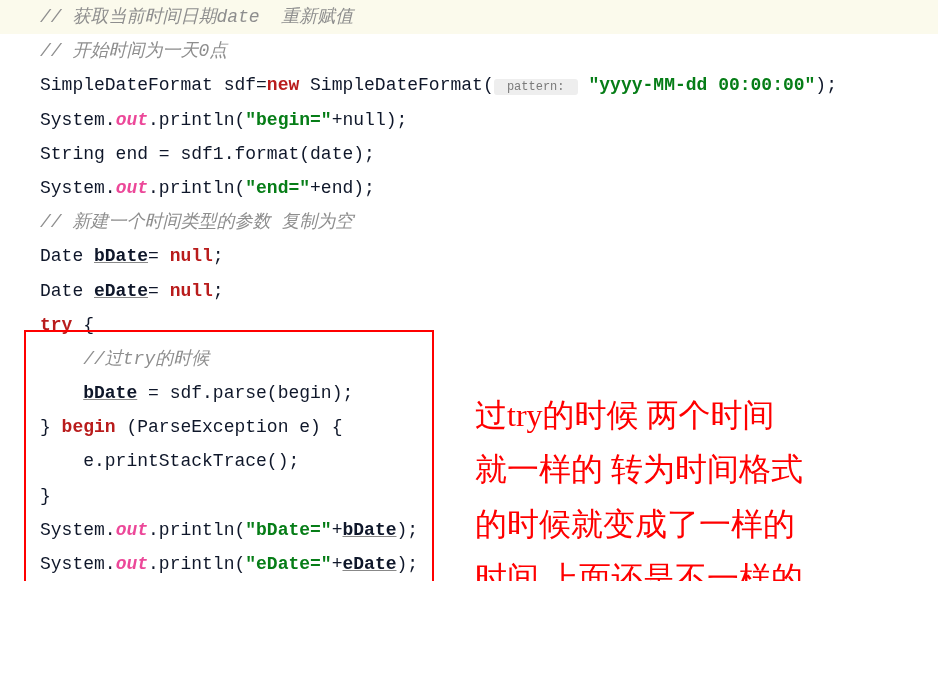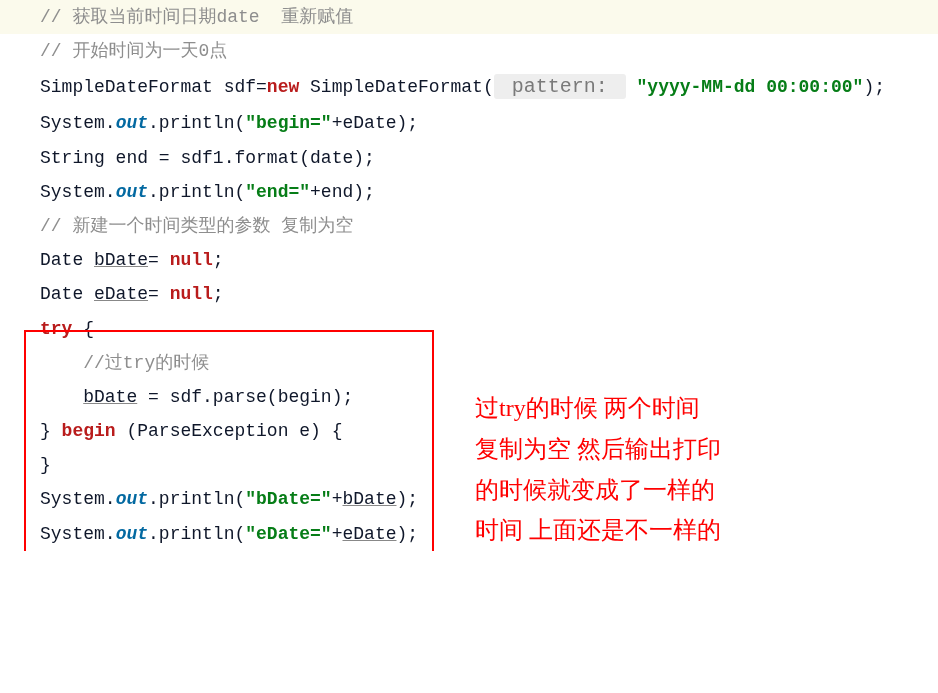--- a/index.html
+++ b/index.html
@@ -18,86 +18,89 @@
     }
     .line {
       white-space: pre;
       padding-left: 40px;
     }
     .line.highlight-top {
       background: #fbfaec;
     }
     .comment {
       color: #8e8e8e;
+      font-style: italic;
     }
     .keyword {
       color: #b91c1c;
       font-weight: bold;
     }
     .field {
-      color: #0369a1;
+      color: #ec4899;
       font-style: italic;
       font-weight: bold;
     }
     .string {
       color: #067d17;
       font-weight: bold;
     }
     .param-hint {
       background: #eeeeee;
       color: #7a7a7a;
       padding: 1px 6px;
       border-radius: 3px;
       font-style: normal;
-      font-size: 20px;
+      font-size: 12px;
     }
     .plain {
       color: #0f172a;
     }
     .underline {
       text-decoration: underline;
       text-decoration-color: #888;
+      font-weight: bold;
     }
     .red-box-1 {
       position: absolute;
       border: 2px solid #ff0000;
       pointer-events: none;
     }
     .red-box-2 {
       position: absolute;
       border: 2px solid #ff0000;
       pointer-events: none;
     }
     .annotation {
       position: absolute;
       color: #ff0000;
       font-family: "SimSun", "宋体", serif;
-      font-size: 24px;
+      font-size: 32px;
       line-height: 1.7;
       white-space: pre;
     }
   </style>
 </head>
 <body>
 
 <div class="code">
   <div class="line highlight-top"><span class="comment">// 获取当前时间日期date  重新赋值</span></div>
   <div class="line"><span class="comment">// 开始时间为一天0点</span></div>
   <div class="line"><span class="plain">SimpleDateFormat sdf=</span><span class="keyword">new</span><span class="plain"> SimpleDateFormat(</span><span class="param-hint"> pattern: </span><span> </span><span class="string">"yyyy-MM-dd 00:00:00"</span><span class="plain">);</span></div>
-  <div class="line"><span class="plain">System.</span><span class="field">out</span><span class="plain">.println(</span><span class="string">"begin="</span><span class="plain">+eDate);</span></div>
+  <div class="line"><span class="plain">System.</span><span class="field">out</span><span class="plain">.println(</span><span class="string">"begin="</span><span class="plain">+null);</span></div>
   <div class="line"><span class="plain">String end = sdf1.format(date);</span></div>
   <div class="line"><span class="plain">System.</span><span class="field">out</span><span class="plain">.println(</span><span class="string">"end="</span><span class="plain">+end);</span></div>
   <div class="line"><span class="comment">// 新建一个时间类型的参数 复制为空</span></div>
   <div class="line"><span class="plain">Date </span><span class="plain underline">bDate</span><span class="plain">= </span><span class="keyword">null</span><span class="plain">;</span></div>
   <div class="line"><span class="plain">Date </span><span class="plain underline">eDate</span><span class="plain">= </span><span class="keyword">null</span><span class="plain">;</span></div>
   <div class="line"><span class="keyword">try</span><span class="plain"> {</span></div>
   <div class="line"><span class="comment">    //过try的时候</span></div>
   <div class="line"><span class="plain">    </span><span class="plain underline">bDate</span><span class="plain"> = sdf.parse(begin);</span></div>
   <div class="line"><span class="plain">} </span><span class="keyword">begin</span><span class="plain"> (ParseException e) {</span></div>
+  <div class="line"><span class="plain">    e.printStackTrace();</span></div>
   <div class="line"><span class="plain">}</span></div>
   <div class="line"><span class="plain">System.</span><span class="field">out</span><span class="plain">.println(</span><span class="string">"bDate="</span><span class="plain">+</span><span class="plain underline">bDate</span><span class="plain">);</span></div>
   <div class="line"><span class="plain">System.</span><span class="field">out</span><span class="plain">.println(</span><span class="string">"eDate="</span><span class="plain">+</span><span class="plain underline">eDate</span><span class="plain">);</span></div>
 </div>
 
 <div class="red-box-1" style="top:330px;left:24px;width:410px;height:282px;"></div>
 <div class="red-box-2" style="top:620px;left:16px;width:455px;height:72px;"></div>
 
-<div class="annotation" style="top:388px; left:475px;"><div>过try的时候 两个时间</div><div>复制为空 然后输出打印</div><div>的时候就变成了一样的</div><div>时间 上面还是不一样的</div></div>
+<div class="annotation" style="top:388px; left:475px;"><div>过try的时候 两个时间</div><div>就一样的 转为时间格式</div><div>的时候就变成了一样的</div><div>时间 上面还是不一样的</div></div>
 
 </body></html>

